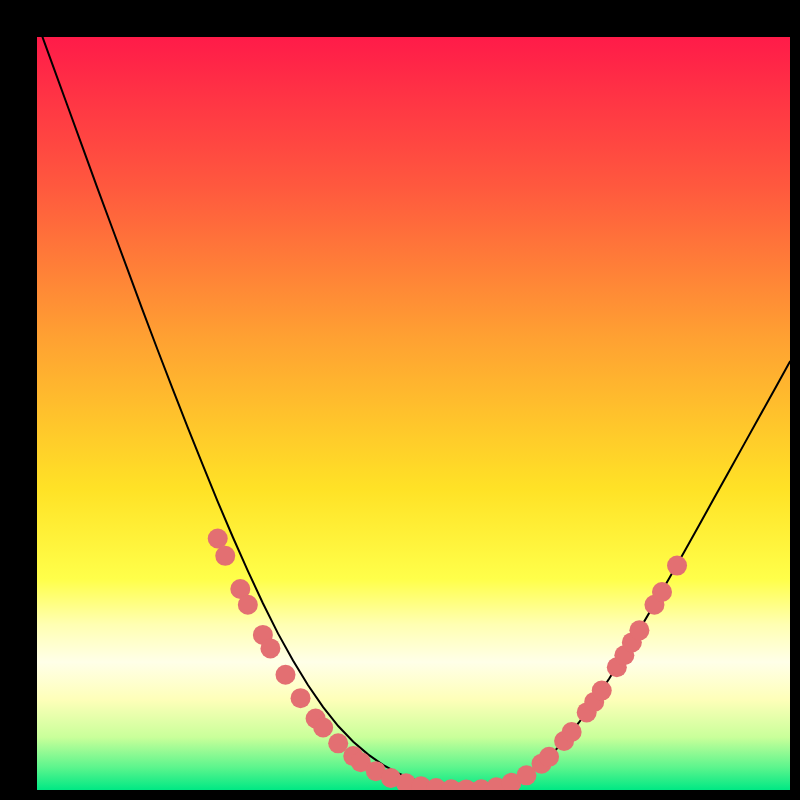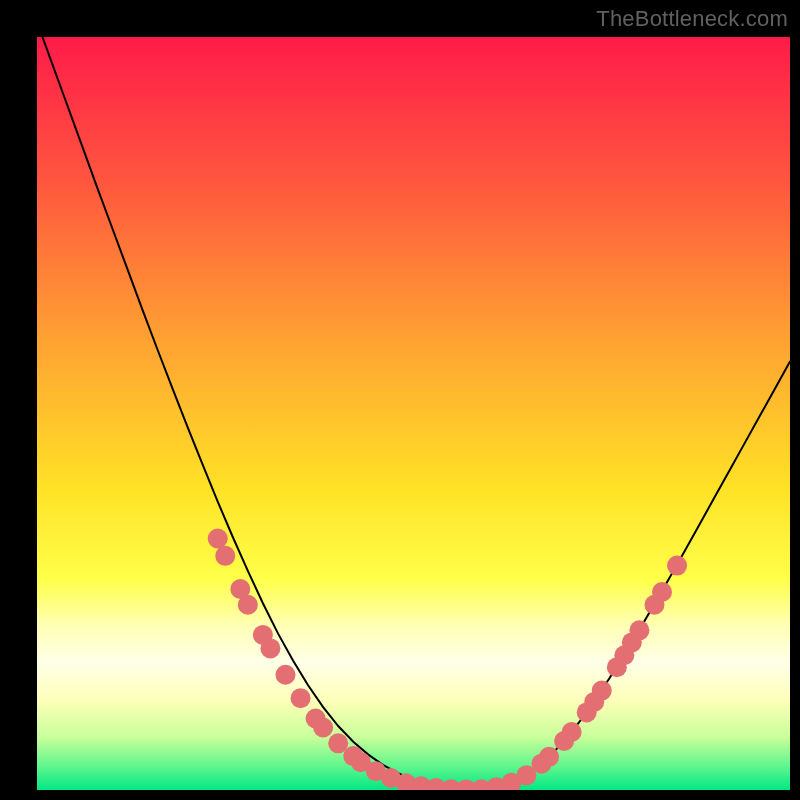--- a/index.html
+++ b/index.html
@@ -31,21 +31,20 @@
     top: 0;
     left: 0;
     width: 800px;
     height: 800px;
   }
 </style>
 </head>
 <body>
 
 <div class="chart-container">
-  <div class="watermark">TheBottleneck.com</div>
   <svg class="chart" viewBox="0 0 800 800">
     <defs>
       <linearGradient id="bg-grad" x1="0" y1="0" x2="0" y2="1">
           <stop offset="0%" stop-color="#ff1b49"></stop>
           <stop offset="20%" stop-color="#ff593e"></stop>
           <stop offset="40%" stop-color="#ffa132"></stop>
           <stop offset="60%" stop-color="#ffe226"></stop>
           <stop offset="72%" stop-color="#ffff4a"></stop>
           <stop offset="78%" stop-color="#ffffb2"></stop>
           <stop offset="83%" stop-color="#ffffe8"></stop>

